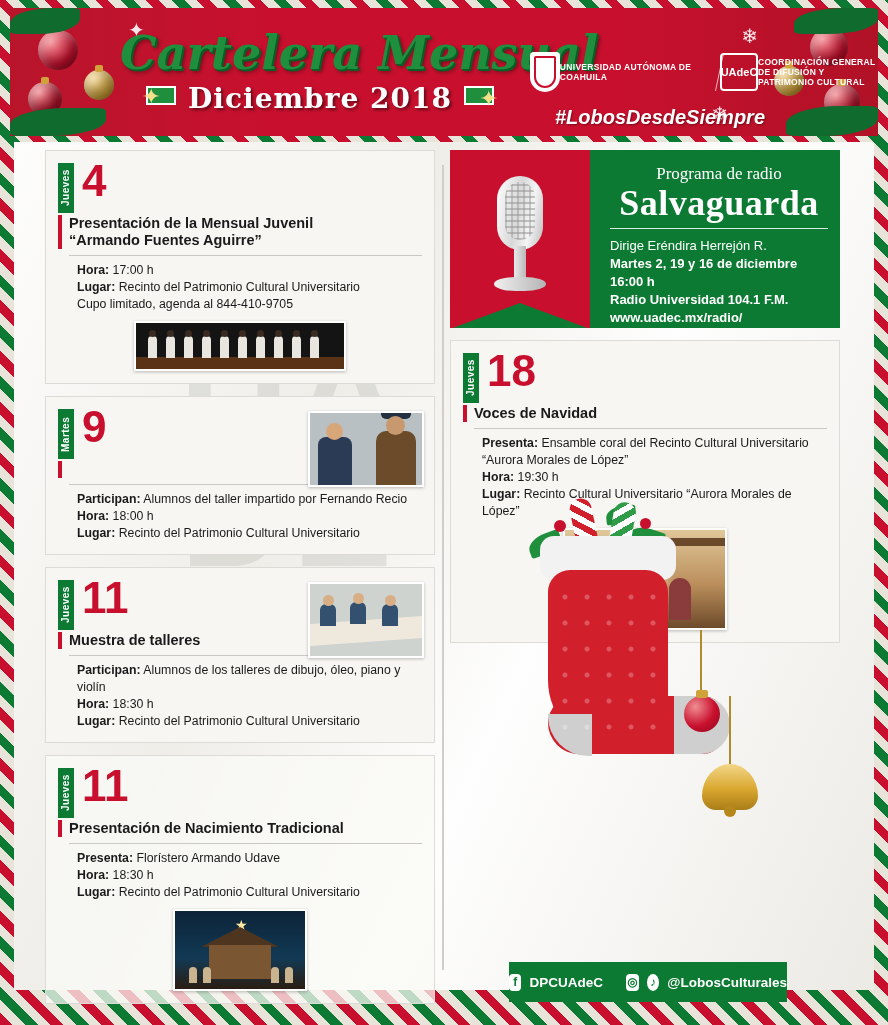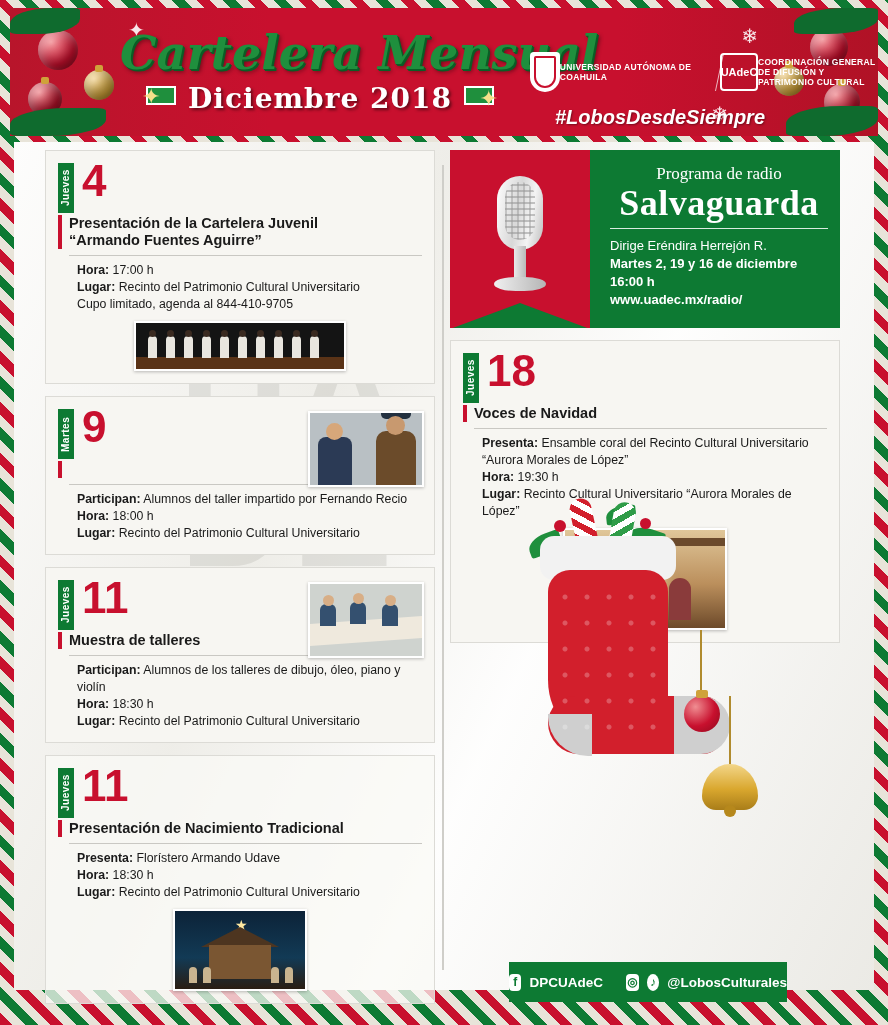--- a/index.html
+++ b/index.html
@@ -624,21 +624,21 @@
   <div class="col-left">
 
     <div class="card">
       <div class="ev-head">
         <div class="daytag">Jueves</div>
         <div class="daynum">4</div>
       </div>
       <div class="ev-title-row">
         <div class="tick"></div>
         <div class="ev-title">
-          <span>Presentación de la Cartelera Juvenil</span>
+          <span>Presentación de la Mensual Juvenil</span>
           <span class="l2">“Armando Fuentes Aguirre”</span>
         </div>
       </div>
       <div class="rule"></div>
       <div class="det"><b>Hora:</b> <span>17:00 h</span></div>
       <div class="det"><b>Lugar:</b> <span>Recinto del Patrimonio Cultural Universitario</span></div>
       <div class="det">Cupo limitado, agenda al 844-410-9705</div>
       <div class="photo photo-center ph-orq">
         <div class="stage"></div>
         <div class="p" style="left:12px"></div>
@@ -728,20 +728,21 @@
         </div>
       <div class="mic-stem"></div>
       <div class="mic-base"></div>
       <div class="radio-right">
         <div class="radio-pre">Programa de radio</div>
         <div class="radio-name">Salvaguarda</div>
         <div class="radio-hr"></div>
         <div class="radio-det">Dirige Eréndira Herrejón R.</div>
         <div class="radio-det"><b>Martes 2, 19 y 16 de diciembre</b></div>
         <div class="radio-det"><b>16:00 h</b></div>
+        <div class="radio-det"><b>Radio Universidad 104.1 F.M.</b></div>
         <div class="radio-det"><b>www.uadec.mx/radio/</b></div>
       </div>
     </div>
 
     <div class="card">
       <div class="ev-head">
         <div class="daytag">Jueves</div>
         <div class="daynum">18</div>
       </div>
       <div class="ev-title-row">

